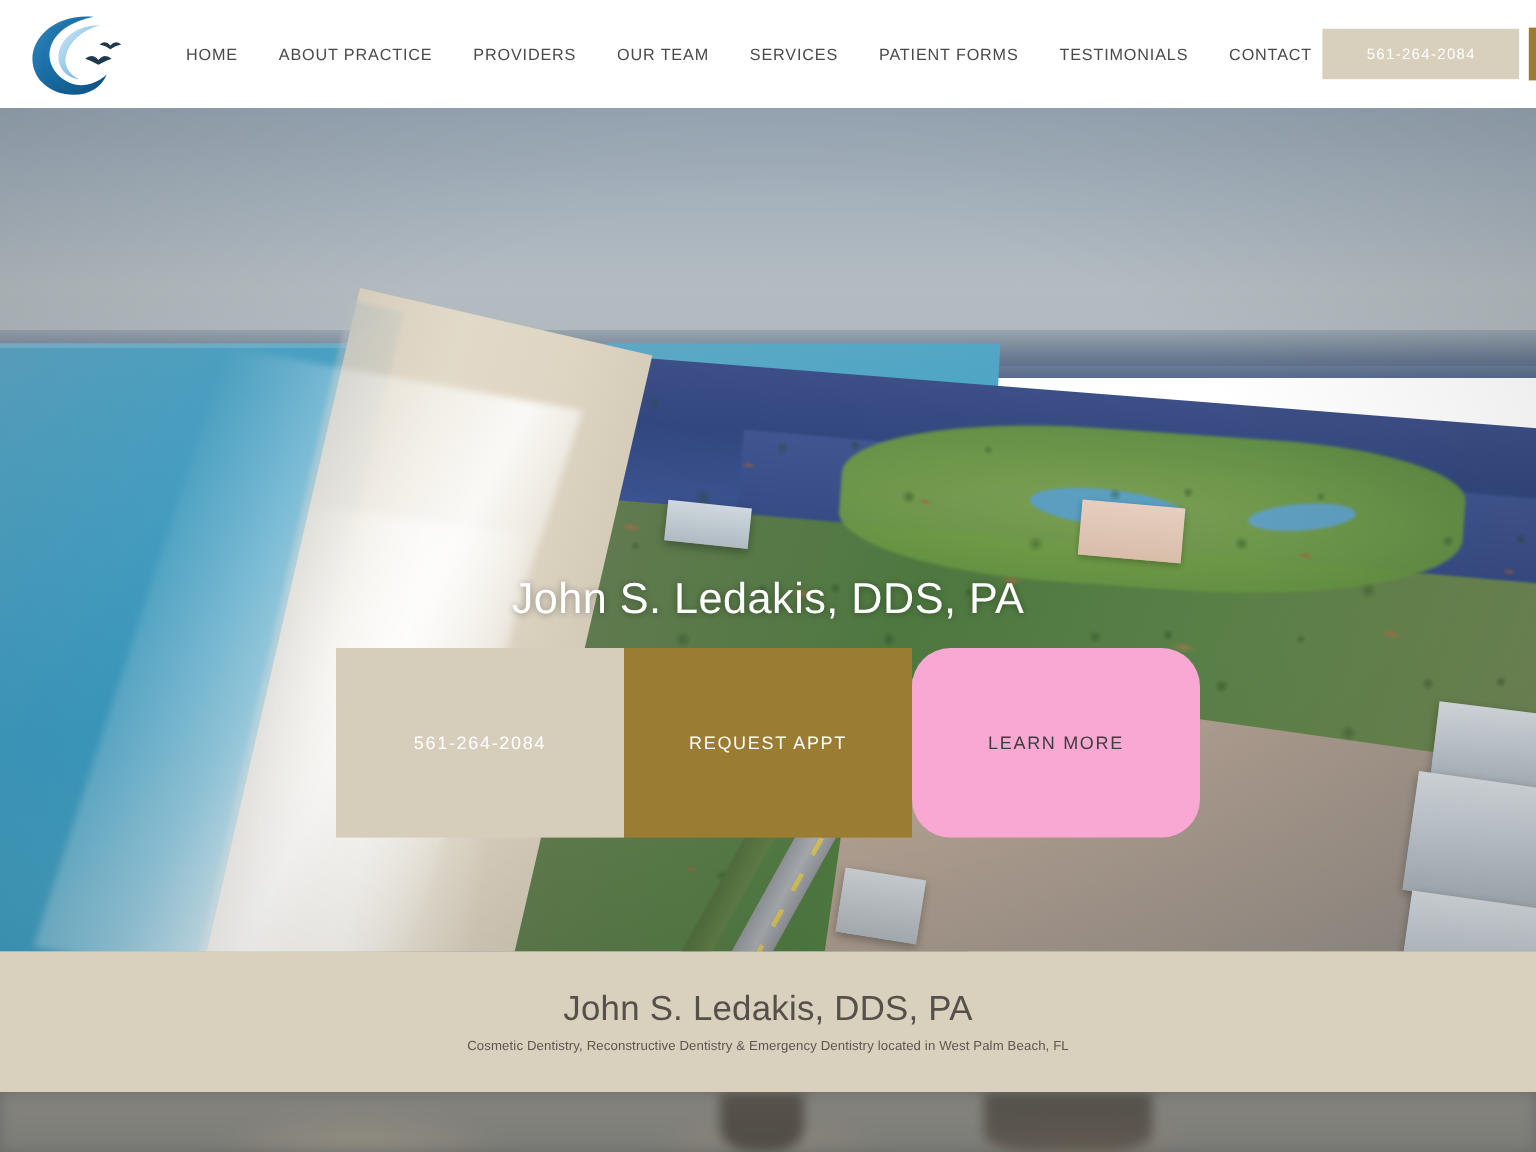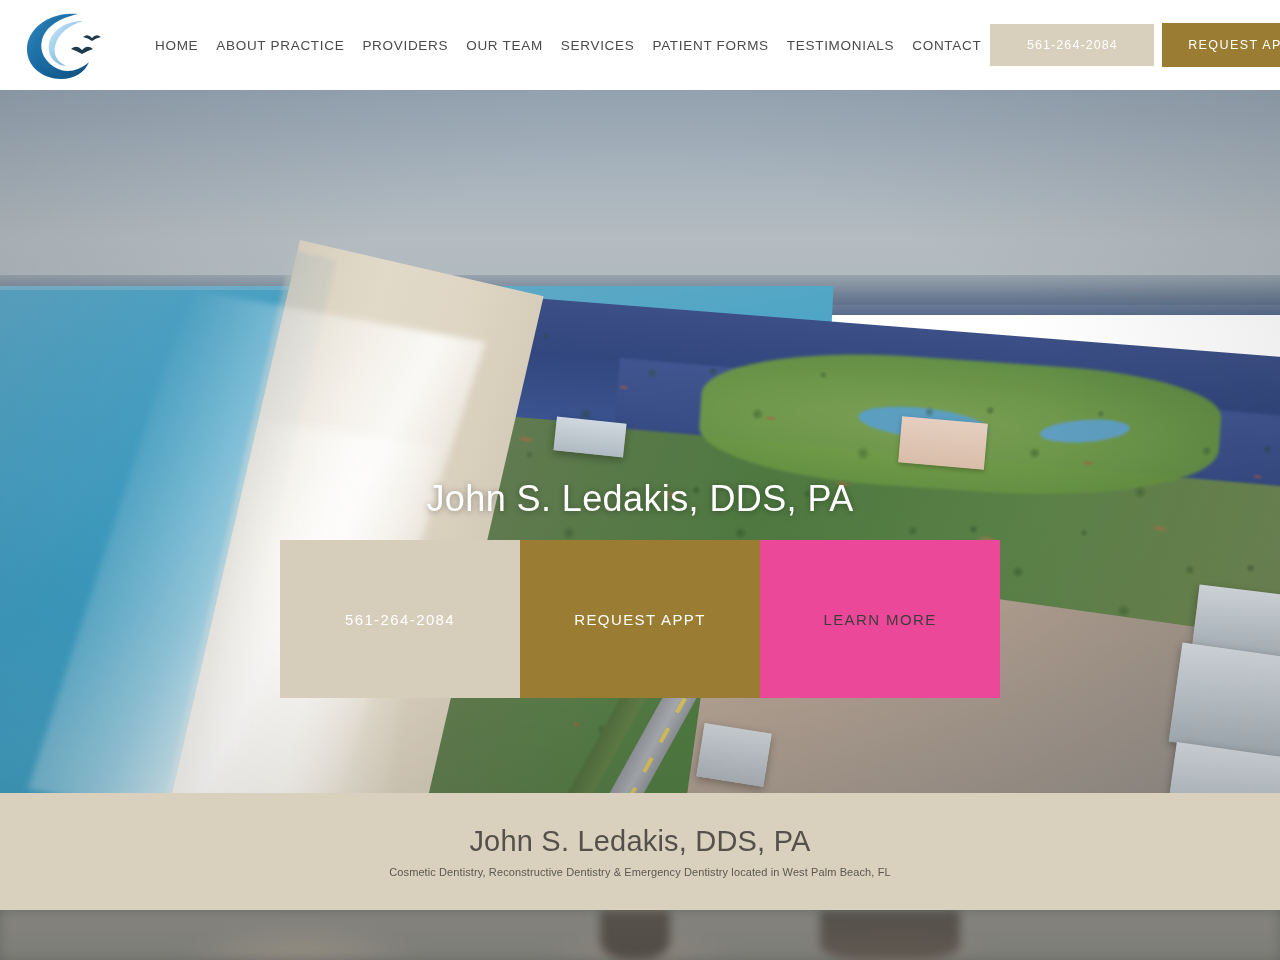--- a/index.html
+++ b/index.html
@@ -32,21 +32,21 @@
     display: flex;
     align-items: center;
     justify-content: center;
     flex: 0 0 auto;
   }
   .logo-wrap svg { display: block; }
 
   .nav {
     display: flex;
     align-items: center;
-    gap: 0px;
+    gap: 16px;
     margin-left: 22px;
     flex: 1 1 auto;
   }
   .nav-item {
     font-size: 13.5px;
     letter-spacing: 0.7px;
     color: #4a4a4a;
     text-transform: uppercase;
     padding: 6px 9px;
     white-space: nowrap;
@@ -346,21 +346,21 @@
     align-items: center;
     justify-content: center;
     font-size: 15px;
     letter-spacing: 1.4px;
     cursor: pointer;
     border: none;
     font-family: inherit;
   }
   .cta-phone { background: #d6cdbb; color: #ffffff; }
   .cta-appt  { background: #9a7c32; color: #ffffff; }
-  .cta-learn { background: #ec4899; color: #3d3d3d; }
+  .cta-learn { background: #f9a8d4; color: #3d3d3d; border-radius: 32px; }
 
   
   .info-band {
     position: absolute;
     top: 793px; left: 0;
     width: 1280px; height: 117px;
     background: #d9d0be;
     display: flex;
     flex-direction: column;
     align-items: center;

